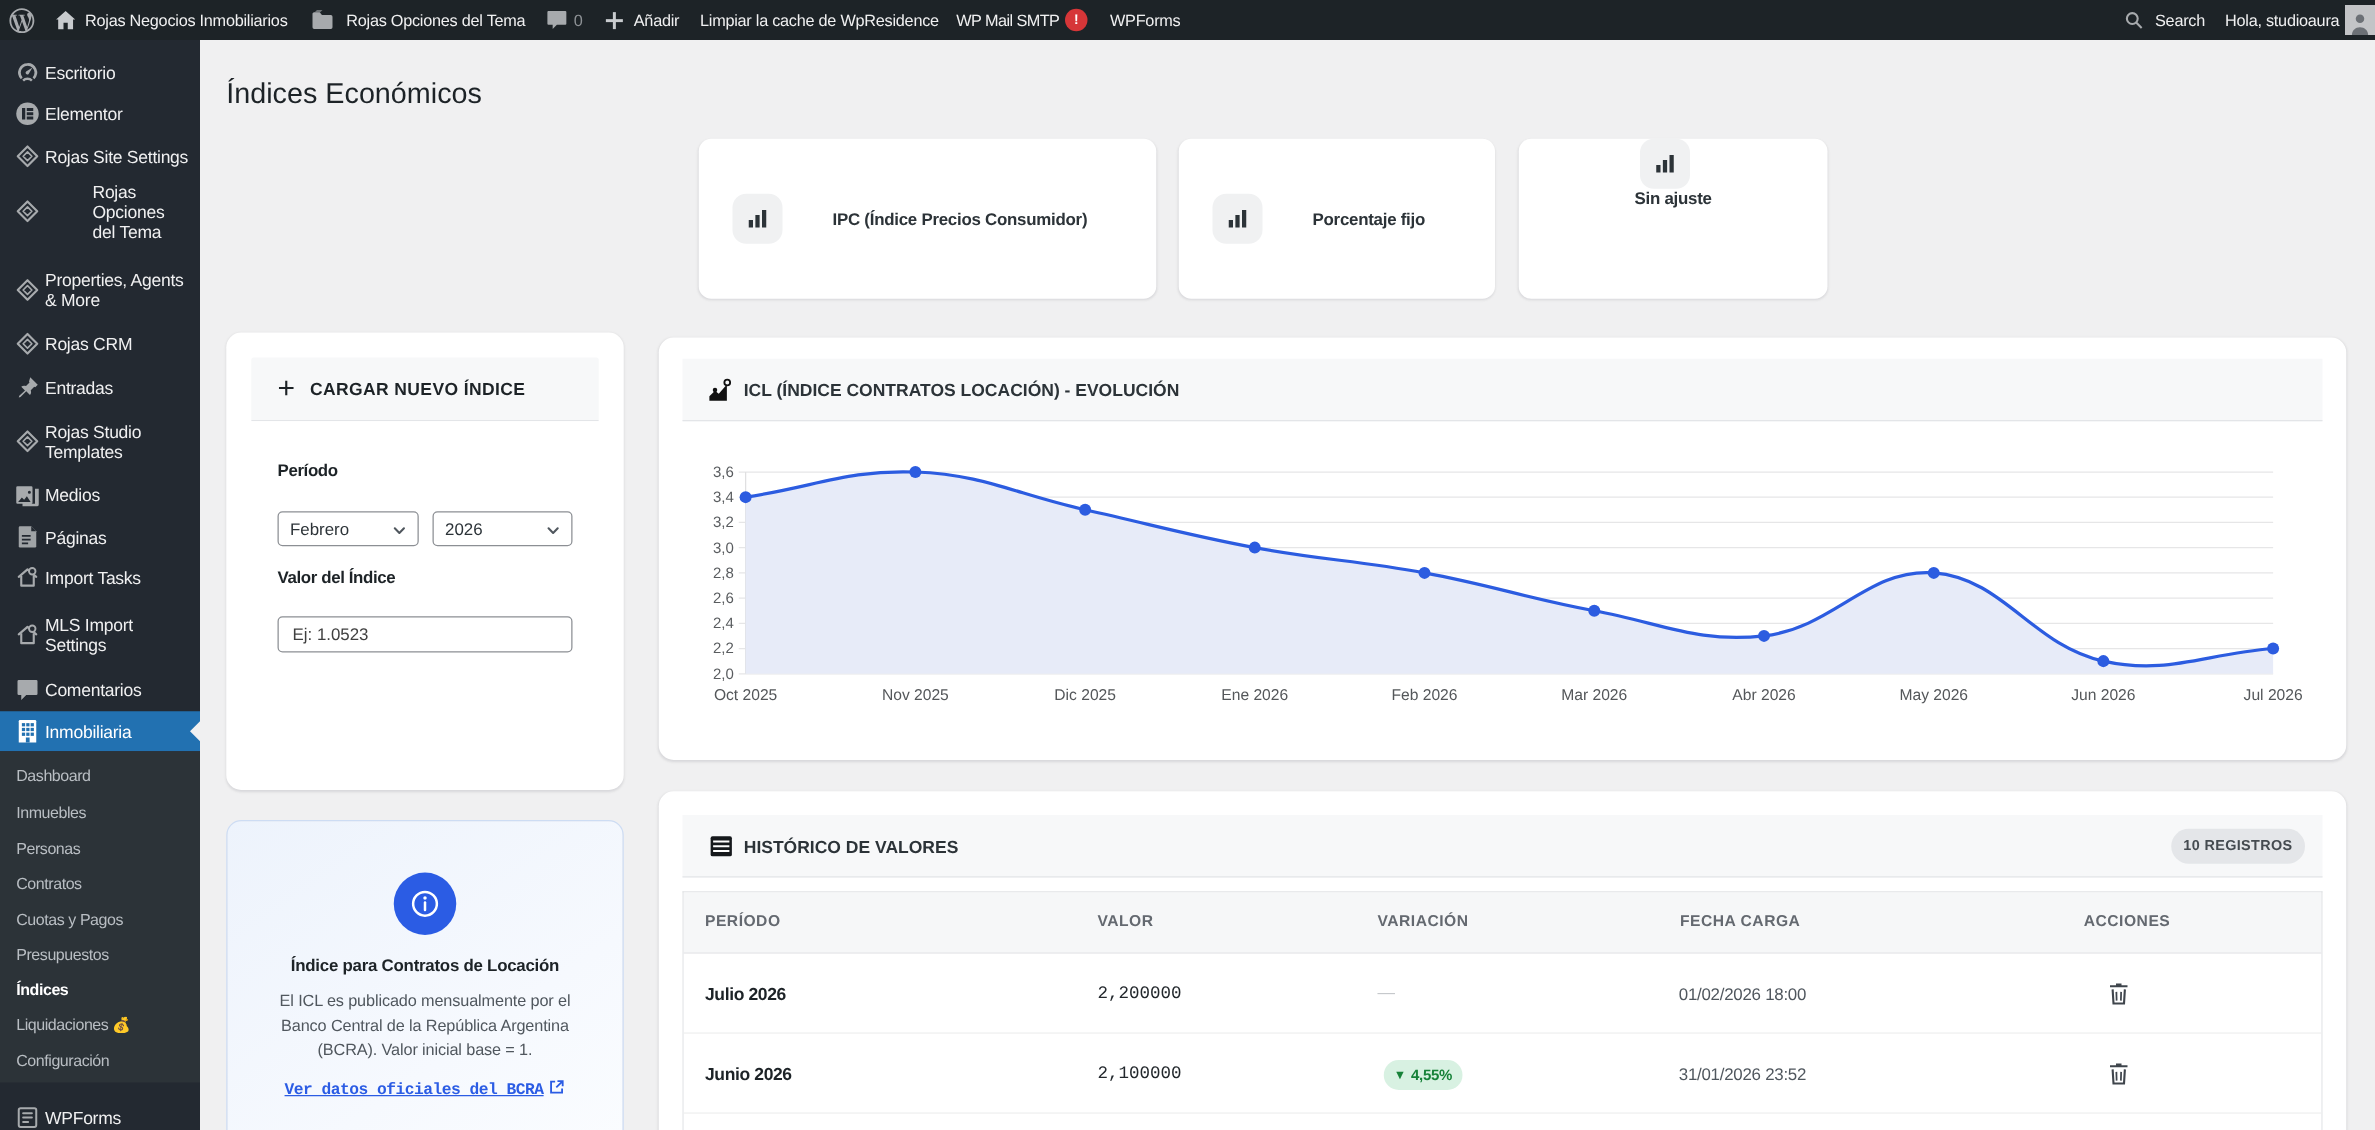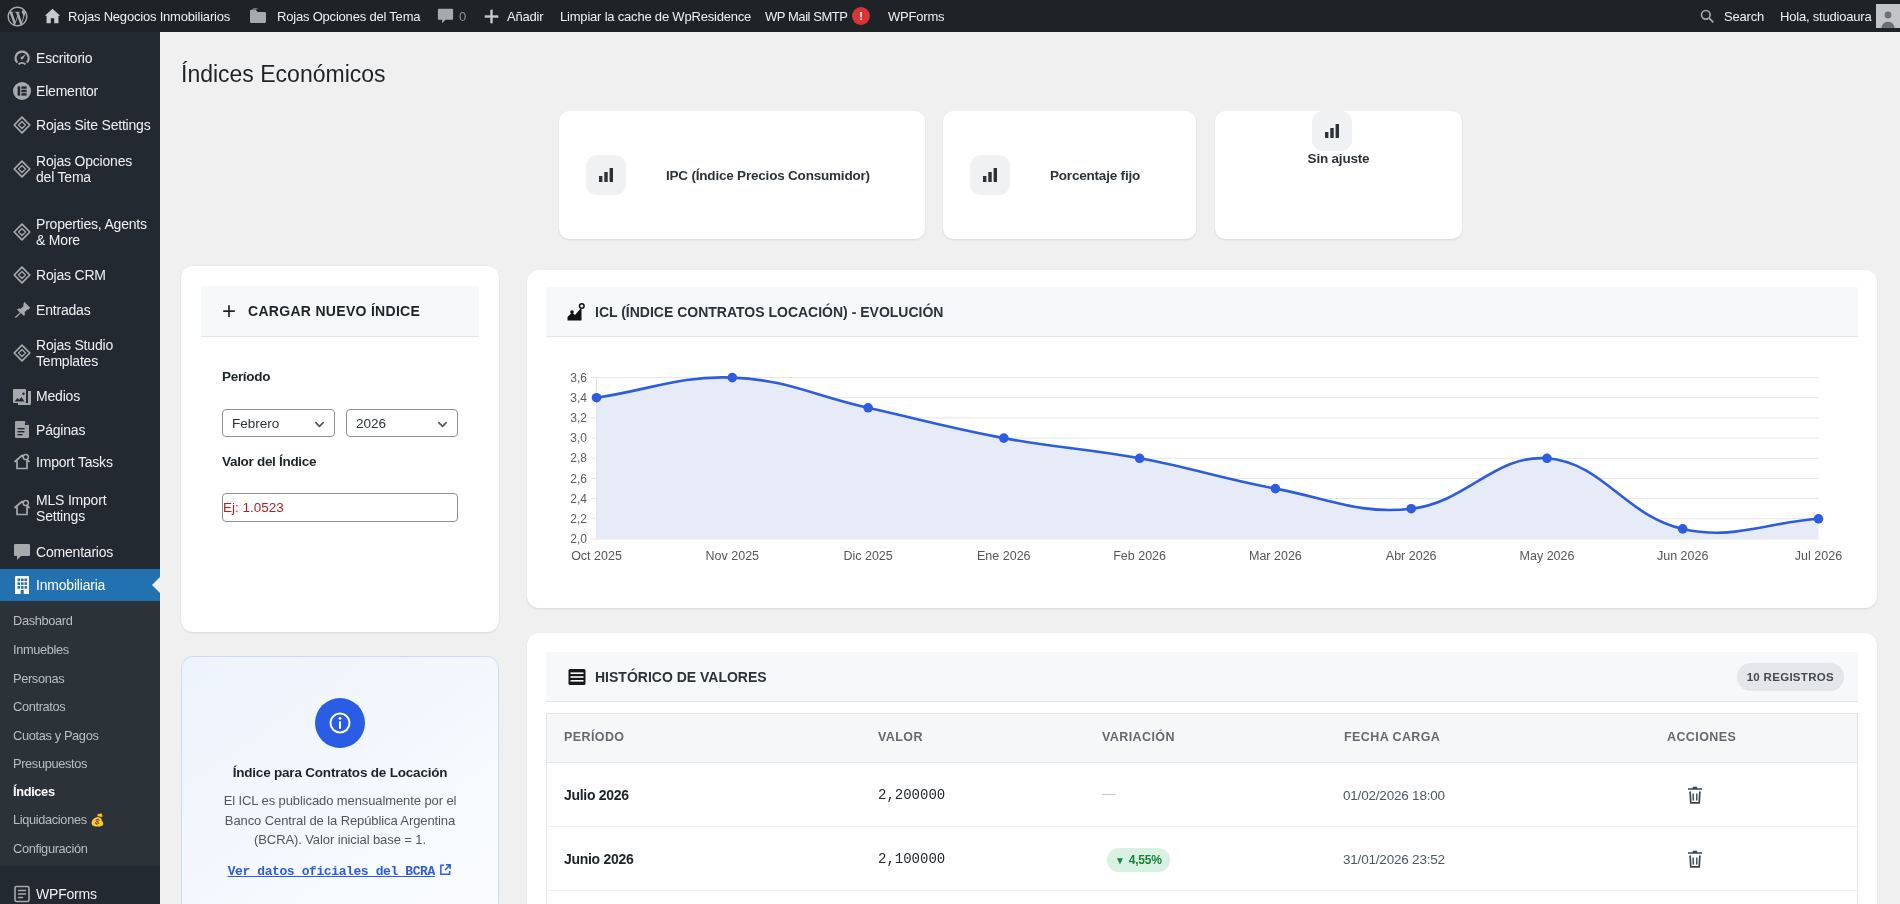--- a/index.html
+++ b/index.html
@@ -39,21 +39,21 @@
 
 #formcard{left:21px;top:234px;width:318px;height:366px;border-radius:12px;}
 .bandhead{background:#f7f8f9;border-bottom:1px solid #e3e5e8;display:flex;align-items:center;}
 #formcard .bandhead{margin:20px 20px 0 20px;height:51px;border-radius:2px 2px 0 0;}
 #formcard .bandhead .plus{margin-left:21px;font-size:24px;font-weight:400;color:#1d2327;line-height:20px;}
 #formcard .bandhead .bt{margin-left:12px;font-size:14px;font-weight:700;letter-spacing:.3px;color:#1d2327;}
 .flabel{position:absolute;left:41px;font-size:13.5px;letter-spacing:-0.3px;font-weight:700;color:#1d2327;}
 .sel{position:absolute;top:143px;height:28px;border:1px solid #8c8f94;border-radius:4px;background:#fff;display:flex;align-items:center;font-size:13.5px;color:#2c3338;}
 .sel .cv{margin-left:9px;}
 .sel svg{position:absolute;right:9px;top:9px;}
-#valinput{position:absolute;left:41px;top:227px;width:236px;height:29px;border:1px solid #8c8f94;border-radius:4px;background:#fff;display:flex;align-items:center;font-size:13.5px;color:#b91c1c;}
+#valinput{position:absolute;left:41px;top:227px;width:236px;height:29px;border:1px solid #8c8f94;border-radius:4px;background:#fff;display:flex;align-items:center;font-size:13.5px;color:#404040;padding-left:11px;}
 #savebtn{position:absolute;left:41px;top:271px;width:238px;height:57px;background:#2271b1;border-radius:8px;display:flex;align-items:center;justify-content:center;color:#fff;font-size:14.5px;}
 #infocard{position:absolute;left:21px;top:624px;width:318px;height:300px;border-radius:12px;border:1px solid #cddcf3;background:linear-gradient(145deg,#edf3fc 0%,#f6f9fe 60%,#fbfdff 100%);text-align:center;}
 #infocircle{width:50px;height:50px;border-radius:50%;background:#2b5ce4;margin:41px auto 0;display:flex;align-items:center;justify-content:center;}
 #infocard .it{margin-top:17px;font-size:13.5px;letter-spacing:-0.2px;font-weight:700;color:#1d2327;}
 #infocard .ip{margin-top:11px;font-size:13px;letter-spacing:-0.1px;color:#50575e;line-height:19.5px;}
 #infocard .il{display:inline-block;margin-top:14px;font-size:13px;letter-spacing:-0.4px;font-weight:700;color:#2b5ce4;text-decoration:underline;font-family:Liberation Mono, monospace;}
 
 #chartcard{left:367px;top:238px;width:1350px;height:338px;border-radius:12px;}
 #chartcard .bandhead{margin:17px 19px 0 19px;height:50px;}
 .bandhead .bicon{margin-left:20px;width:22px;height:22px;}
@@ -148,21 +148,21 @@
       </svg>
       <span class="lbl">Elementor</span>
     </div>
   <div class="mi" style="top:76px;height:34px;">
       <svg class="ic" viewBox="0 0 20 20" fill="none" stroke="currentColor" stroke-width="1.7" stroke-linejoin="round">
         <path d="M10 2.2 17.8 10 10 17.8 2.2 10z"></path>
         <path d="M10 6.5 13.5 10 10 13.5 6.5 10z" stroke-width="1.3"></path>
       </svg>
       <span class="lbl">Rojas Site Settings</span>
     </div>
-  <div class="mi" style="top:112px;height:50px;">
+  <div class="mi" style="top:112px;height:50px;gap:38px;">
       <svg class="ic" viewBox="0 0 20 20" fill="none" stroke="currentColor" stroke-width="1.7" stroke-linejoin="round">
         <path d="M10 2.2 17.8 10 10 17.8 2.2 10z"></path>
         <path d="M10 6.5 13.5 10 10 13.5 6.5 10z" stroke-width="1.3"></path>
       </svg>
       <span class="lbl wrap">Rojas Opciones<br>del Tema</span>
     </div>
   <div class="mi" style="top:175px;height:50px;">
       <svg class="ic" viewBox="0 0 20 20" fill="none" stroke="currentColor" stroke-width="1.7" stroke-linejoin="round">
         <path d="M10 2.2 17.8 10 10 17.8 2.2 10z"></path>
         <path d="M10 6.5 13.5 10 10 13.5 6.5 10z" stroke-width="1.3"></path>

